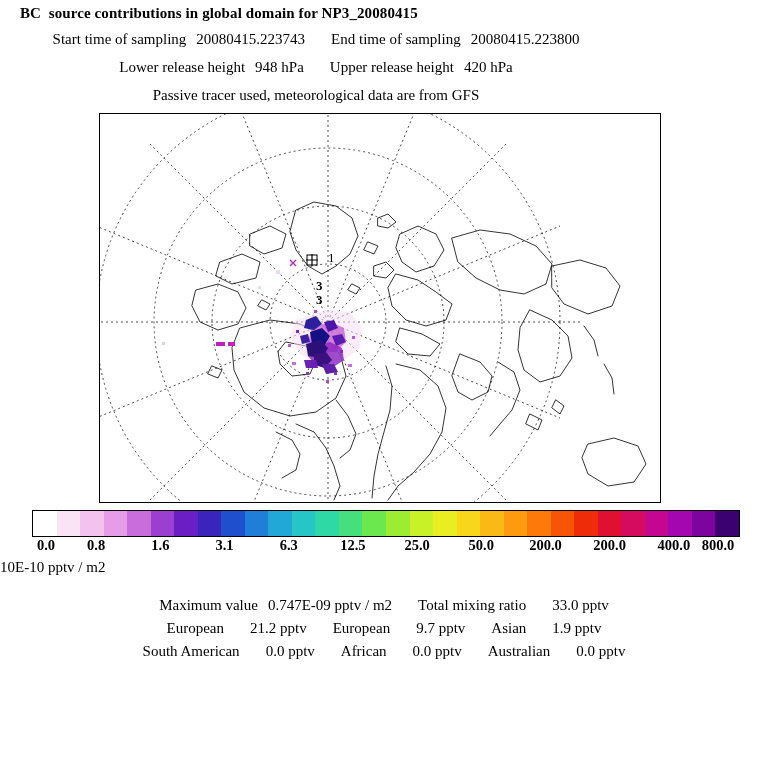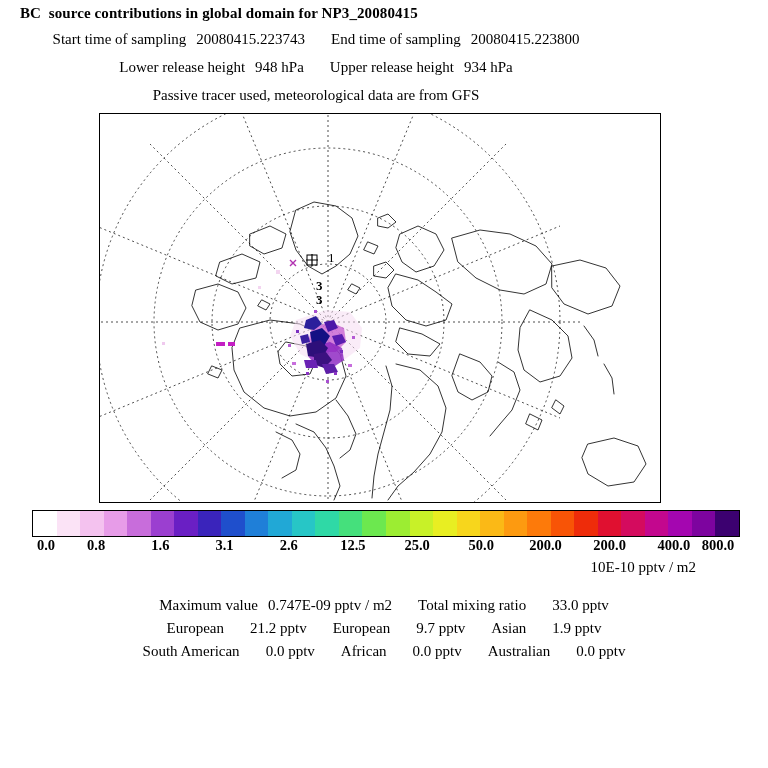--- a/index.html
+++ b/index.html
@@ -85,21 +85,21 @@
     position: absolute;
     font-size: 14.5px;
     font-weight: bold;
     transform: translateX(-50%);
     white-space: nowrap;
   }
   .cbar-unit {
     position: absolute;
     top: 559px;
     width: 696px;
-    text-align: right;
+    text-align: left;
     font-size: 15px;
   }
 
   
   .foot {
     position: absolute;
     width: 768px;
     font-size: 15px;
     white-space: pre;
     text-align: center;
@@ -112,21 +112,21 @@
 </style>
 </head>
 <body>
 
 <div class="page">
 
   <div class="title">BC  source contributions in global domain for NP3_20080415</div>
 
   <div class="hdr-line hdr2"><span>Start time of sampling</span><span class="gap-sm"></span><span>20080415.223743</span><span class="gap-md"></span><span>End time of sampling</span><span class="gap-sm"></span><span>20080415.223800</span></div>
 
-  <div class="hdr-line hdr3"><span>Lower release height</span><span class="gap-sm"></span><span>948 hPa</span><span class="gap-md"></span><span>Upper release height</span><span class="gap-sm"></span><span>934 hPa</span></div>
+  <div class="hdr-line hdr3"><span>Lower release height</span><span class="gap-sm"></span><span>948 hPa</span><span class="gap-md"></span><span>Upper release height</span><span class="gap-sm"></span><span>420 hPa</span></div>
 
   <div class="hdr-line hdr4">Passive tracer used, meteorological data are from GFS</div>
 
   <div class="map-frame">
     <svg width="560" height="388" viewBox="0 0 560 388">
       <defs>
         <clipPath id="mapclip">
             <rect x="0" y="0" width="560" height="388"></rect>
           </clipPath>
       </defs>
@@ -288,21 +288,21 @@
       <div style="background: rgb(195, 7, 142);"></div>
       <div style="background: rgb(164, 6, 176);"></div>
       <div style="background: rgb(125, 4, 159);"></div>
       <div style="background: rgb(60, 1, 112);"></div>
     </div>
   <div class="cbar-labels" id="cbar-labels">
       <span style="left: 46px;">0.0</span>
       <span style="left: 96.1818px;">0.8</span>
       <span style="left: 160.364px;">1.6</span>
       <span style="left: 224.545px;">3.1</span>
-      <span style="left: 288.727px;">2.6</span>
+      <span style="left: 288.727px;">6.3</span>
       <span style="left: 352.909px;">12.5</span>
       <span style="left: 417.091px;">25.0</span>
       <span style="left: 481.273px;">50.0</span>
       <span style="left: 545.455px;">200.0</span>
       <span style="left: 609.636px;">200.0</span>
       <span style="left: 673.818px;">400.0</span>
       <span style="left: 718px;">800.0</span>
     </div>
   <div class="cbar-unit">10E-10 pptv / m2</div>
 

